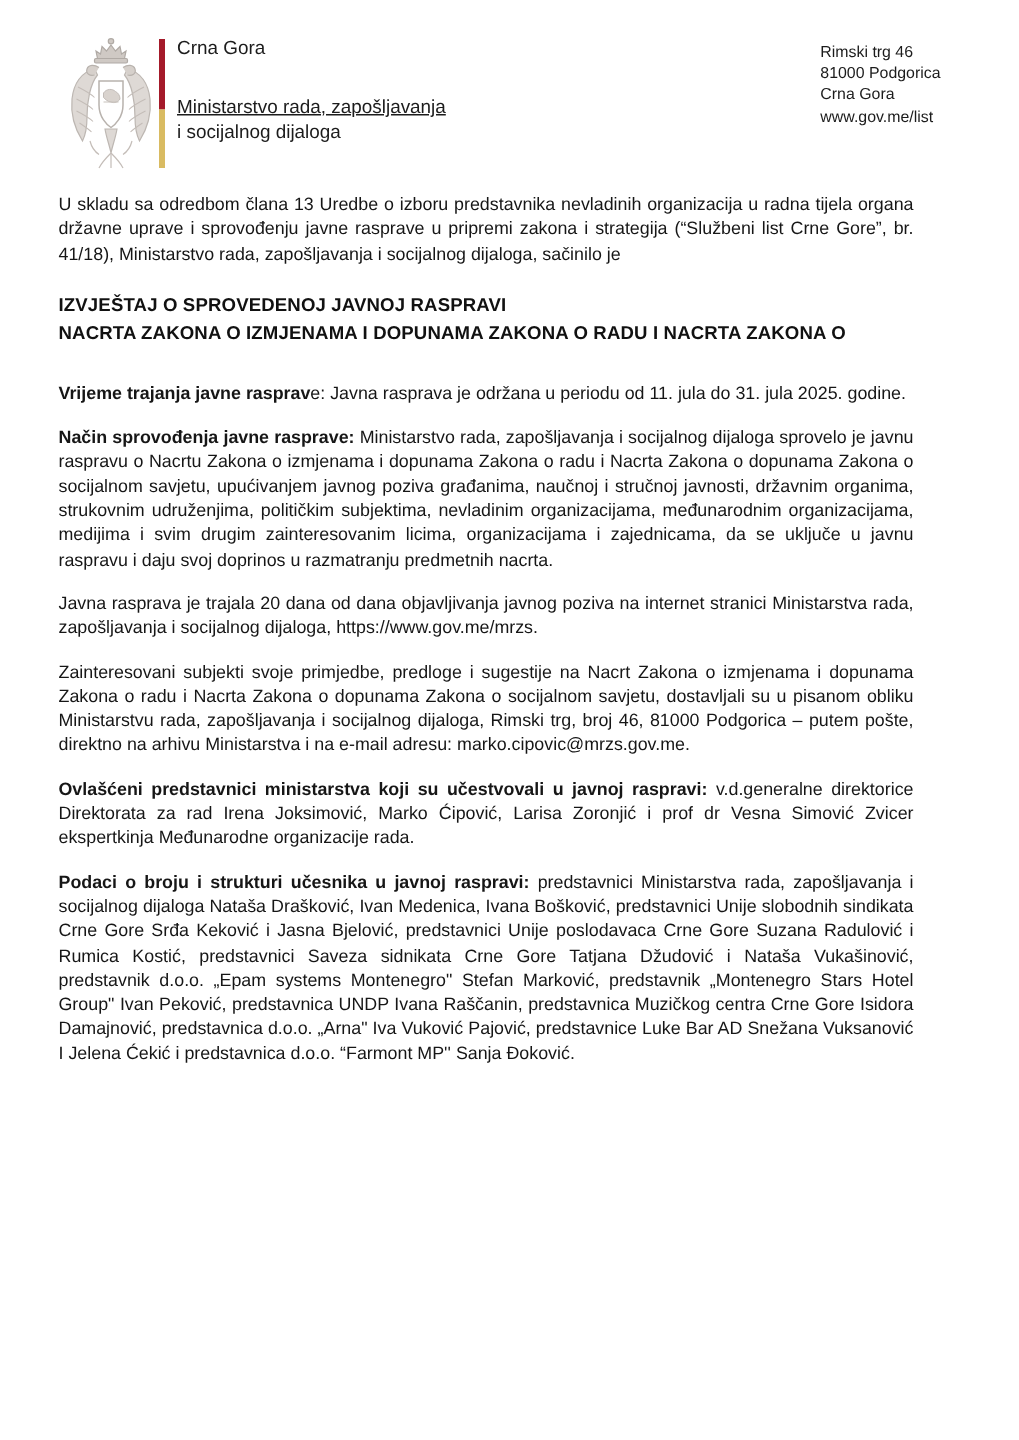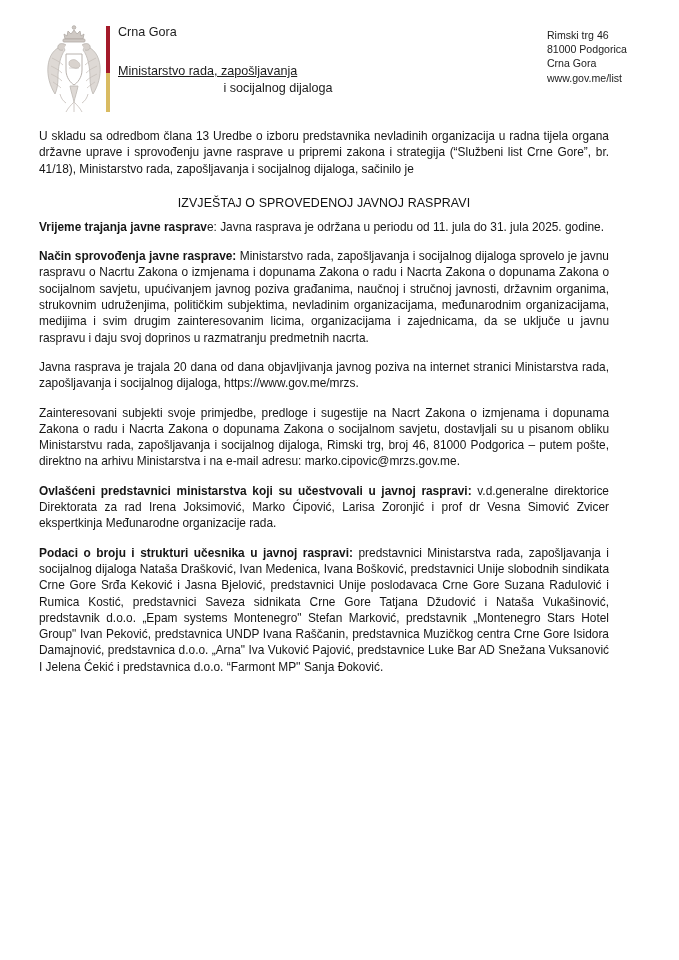--- a/index.html
+++ b/index.html
@@ -63,21 +63,21 @@
     position: absolute;
     left: 118px;
     top: 4px;
     width: 320px;
     font-size: 12.6px;
     line-height: 17px;
     color: #1c1c1c;
   }
   .lh-country { margin: 0 0 22px 0; }
   .lh-ministry-1 { margin: 0; text-decoration: underline; }
-  .lh-ministry-2 { margin: 0; text-align: center; }
+  .lh-ministry-2 { margin: 0; }
 
   .lh-right {
     position: absolute;
     right: 52px;
     top: 8px;
     text-align: left;
     font-size: 10.6px;
     line-height: 14.2px;
     color: #1c1c1c;
   }
@@ -96,23 +96,22 @@
     font-size: 11.9px;
     line-height: 16.3px;
     text-align: justify;
     text-justify: inter-word;
     color: #161616;
   }
 
   .lead { font-weight: bold; }
 
   .title-block {
-    margin: 17px 0 6px 0;
-    text-align: center;
-    font-weight: normal;
+    margin: 17px 0 22px 0;
+    font-weight: bold;
     font-size: 12.4px;
     line-height: 19px;
     letter-spacing: 0.1px;
     color: #111111;
   }
   .title-block div { margin: 0; }
   .title-line-1 { }
   .title-line-2 { }
   .title-line-3 { }
 
@@ -175,20 +174,21 @@
       <div>www.gov.me/list</div>
     </div>
   </div>
 
   <div class="content">
 
     <p class="para">U skladu sa odredbom člana 13 Uredbe o izboru predstavnika nevladinih organizacija u radna tijela organa državne uprave i sprovođenju javne rasprave u pripremi zakona i strategija  (“Službeni list Crne Gore”, br. 41/18), Ministarstvo rada, zapošljavanja i socijalnog dijaloga, sačinilo je</p>
 
     <div class="title-block">
       <div class="title-line-1">IZVJEŠTAJ O SPROVEDENOJ JAVNOJ RASPRAVI</div>
+      <div class="title-line-2">NACRTA ZAKONA O IZMJENAMA I DOPUNAMA ZAKONA O RADU I NACRTA ZAKONA O</div>
     </div>
 
     <p class="para">
       <span class="lead">Vrijeme trajanja javne rasprav</span><span>e: Javna rasprava je održana u periodu od 11. jula do 31. jula 2025. godine.</span>
     </p>
 
     <p class="para">
       <span class="lead">Način sprovođenja javne rasprave:</span><span> Ministarstvo rada, zapošljavanja i socijalnog dijaloga sprovelo je javnu raspravu o Nacrtu Zakona o izmjenama i dopunama Zakona o radu i Nacrta Zakona o dopunama Zakona o socijalnom savjetu, upućivanjem javnog poziva građanima, naučnoj i stručnoj javnosti, državnim organima, strukovnim udruženjima, političkim subjektima, nevladinim organizacijama, međunarodnim organizacijama, medijima i svim drugim zainteresovanim licima, organizacijama i zajednicama, da se uključe u javnu raspravu i daju svoj doprinos u razmatranju predmetnih nacrta.</span>
     </p>
 

